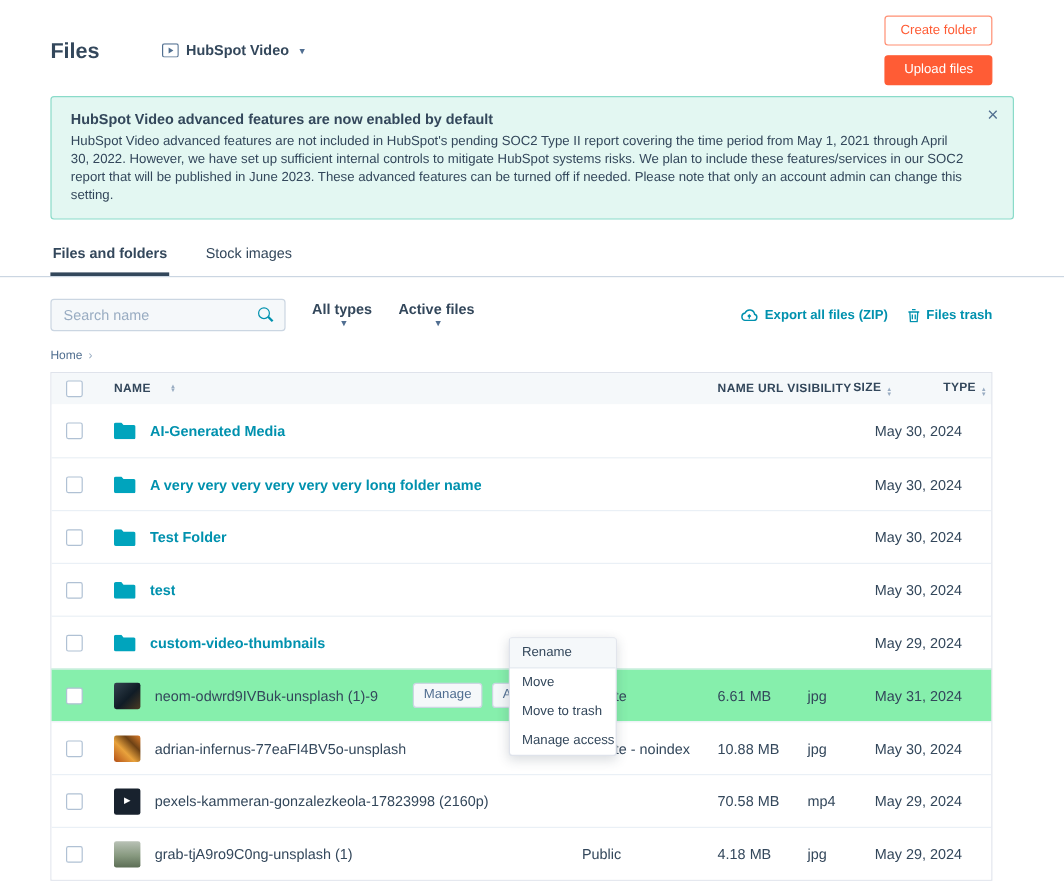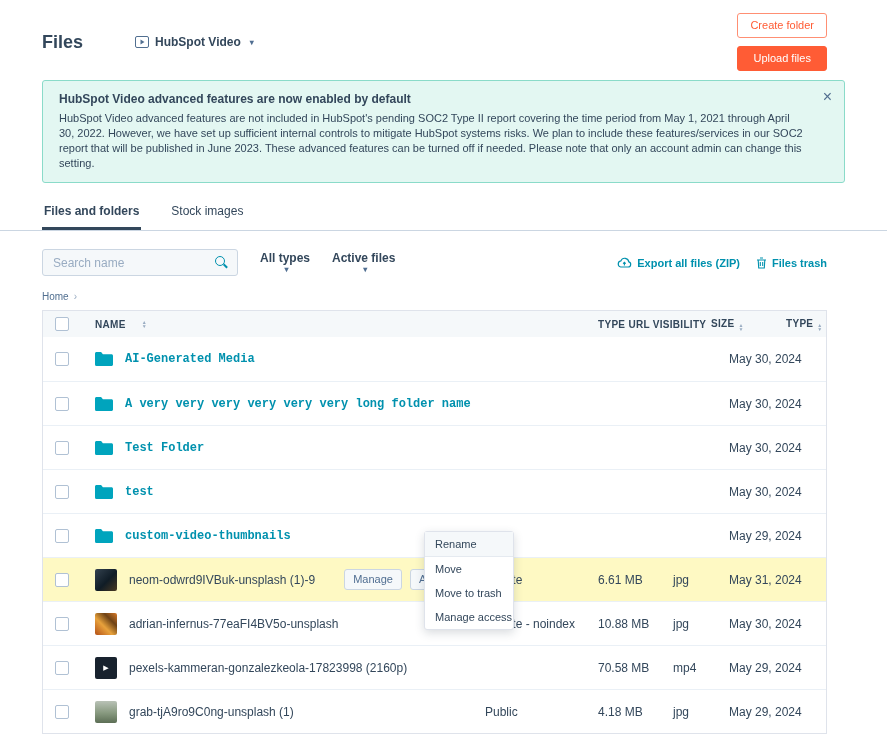--- a/index.html
+++ b/index.html
@@ -61,24 +61,24 @@
   .col-upd   { width:113px; flex:none; padding-left:16px; }
   .thead .col-upd { background:#dfe6ee; align-self:stretch; display:flex; align-items:center; }
   .thead > div { cursor:pointer; }
   .sort-icon { display:inline-flex; flex-direction:column; margin-left:4px; color:#99acc2; font-size:5px; line-height:4px; }
   .sort-icon::before { content:"▲"; }
   .sort-icon::after  { content:"▼"; }
   .sort-desc { margin-left:5px; color:#516f90; font-size:10px; }
   .sort-desc::before { content:"↓"; }
 
   .trow { display:flex; align-items:center; height:44px; border-top:1px solid #eaf0f6; background:#fff; }
-  .trow.highlight { background:#fef9c3; }
+  .trow.highlight { background:#86efac; }
   .checkbox { width:14px; height:14px; border:1px solid #b0c1d4; border-radius:2px; background:#fff; cursor:pointer; flex:none; }
   .folder-ic { flex:none; display:flex; }
-  .folder-name { color:#0091ae; font-weight:bold; cursor:pointer; white-space:nowrap; overflow:hidden; text-overflow:ellipsis;font-family:Liberation Mono, monospace; }
+  .folder-name { color:#0091ae; font-weight:bold; cursor:pointer; white-space:nowrap; overflow:hidden; text-overflow:ellipsis; }
   .file-name { color:#33475b; white-space:nowrap; overflow:hidden; text-overflow:ellipsis; }
   .thumb { width:22px; height:22px; border-radius:2px; flex:none; display:flex; align-items:center; justify-content:center; }
   .thumb-neom   { background:linear-gradient(135deg,#33424f 0%,#101c26 55%,#4a3a22 100%); }
   .thumb-adrian { background:linear-gradient(45deg,#b34f16,#e8a23c 40%,#6e4215 70%,#d97b2a); }
   .thumb-video  { background:#18222e; }
   .play-icon { color:#fff; font-size:7px; line-height:7px; }
   .thumb-grab   { background:linear-gradient(180deg,#b9c2b6 0%,#87997f 55%,#5c6e55 100%); }
 
   .row-btns { margin-left:auto; margin-right:14px; display:flex; gap:8px; flex:none; }
   .mini-btn { font-size:11px; font-family:inherit; color:#506e91; background:#f5f8fa; border:1px solid #cbd6e2;
@@ -163,21 +163,21 @@
 
 <div class="table">
   <div class="thead">
     <div class="col-check">
         <span class="checkbox"></span>
       </div>
     <div class="col-name">
         <span style="display:flex;align-items:center;">NAME</span>
         <span class="sort-icon"></span>
       </div>
-    <div class="col-vis">TYPE URL VISIBILITY</div>
+    <div class="col-vis">NAME URL VISIBILITY</div>
     <div class="col-size"><span>SIZE</span><span class="sort-icon"></span></div>
     <div class="col-type"><span>TYPE</span><span class="sort-icon"></span></div>
   </div>
 
   <div class="trow" style="border-top:none;">
     <div class="col-check">
         <span class="checkbox"></span>
       </div>
     <div class="col-name">
       <span class="folder-ic">

